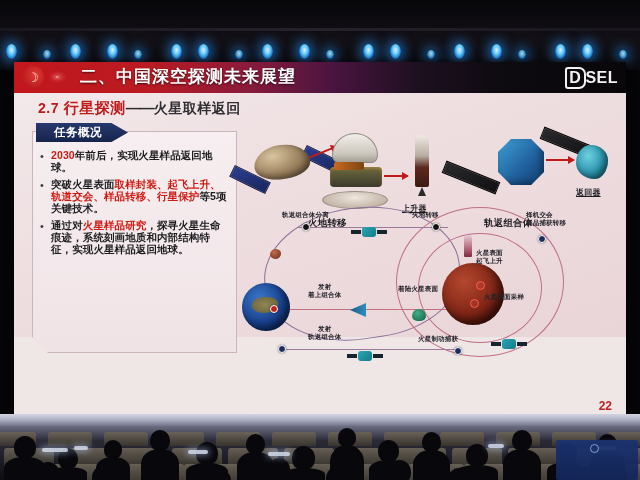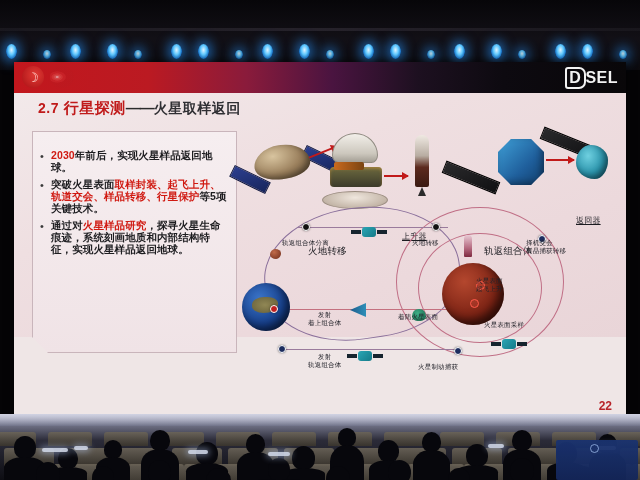--- a/index.html
+++ b/index.html
@@ -64,22 +64,22 @@
   .bullet { display:flex; margin-bottom:5px; }
   .bullet .dot { color:#3a3a3a; font-size:11px; line-height:14px; width:11px;
         flex:0 0 11px; }
   .bullet .txt { font-size:10.5px; line-height:12px; color:#1d1d20;
         font-weight:bold; letter-spacing:.1px; }
   .bullet .txt .hl { color:#d01a12; }
 
   
   .diagram { position:absolute; left:232px; top:36px; width:372px; height:230px; }
 
-  .lbl { position:absolute; font-size:8px; font-weight:normal; color:#1b1b20;
-         white-space:nowrap; letter-spacing:.2px;margin-top:28px; }
+  .lbl { position:absolute; font-size:8px; font-weight:bold; color:#1b1b20;
+         white-space:nowrap; letter-spacing:.2px; }
   .lbl.u { text-decoration:underline; }
   .lbl.big { font-size:9.5px; }
   .lbl.tiny { font-size:6.5px; line-height:7.5px; white-space:pre-line; color:#23232a; }
 
   
   .lander { position:absolute; left:8px; top:16px; width:56px; height:34px;
         border-radius:48% 48% 46% 46%/58% 58% 42% 42%;
         background:radial-gradient(ellipse at 35% 30%,#d8c49f,#9a7f5c 55%,#6b553a 100%);
         box-shadow:inset -3px -3px 6px rgba(0,0,0,.4); transform:rotate(-8deg); }
   .panel { position:absolute; background:linear-gradient(135deg,#2c3f8f,#17255c);
@@ -214,31 +214,33 @@
         <div class="lamp" style="left: 582px; top: 44px;"></div>
         <div class="lamp sm" style="left: 619px; top: 50px;"></div>
       </div>
   </div>
 
   <div class="slide">
 
     <div class="slide-header">
       <div class="hdr-moon">☽</div>
       <div class="hdr-swirl"></div>
+      <div class="hdr-title">二、中国深空探测未来展望</div>
       <div class="hdr-logo"><span class="d">D</span><span>SEL</span></div>
     </div>
 
     <div class="slide-body">
 
       <div class="s-title">
         <span class="num">2.7</span>
         <span>行星探测</span><span class="dash">——</span><span class="sub">火星取样返回</span>
       </div>
 
       <div class="taskbox"></div>
+      <div class="taskbox-tab">任务概况</div>
       <div class="bullets" id="bullets">
           <div class="bullet">
             <span class="dot">•</span>
             <span class="txt"><span class="hl">2030</span><span>年前后，实现火星样品返回地球。</span></span>
           </div>
           <div class="bullet">
             <span class="dot">•</span>
             <span class="txt"><span>突破火星表面</span><span class="hl">取样封装、起飞上升、轨道交会、样品转移、行星保护</span><span>等5项关键技术。</span></span>
           </div>
           <div class="bullet">

